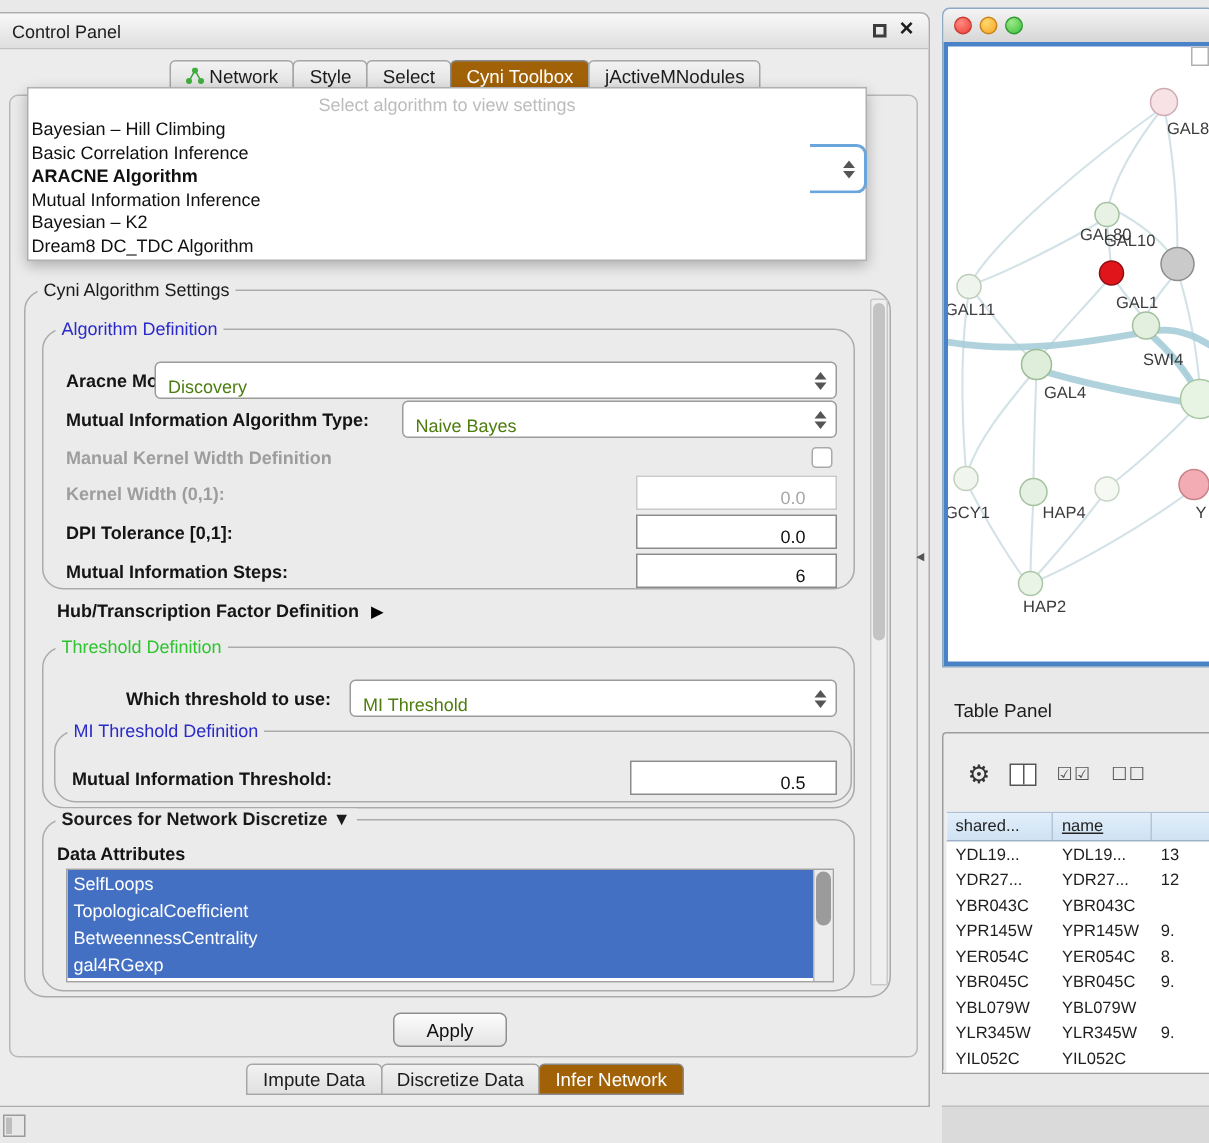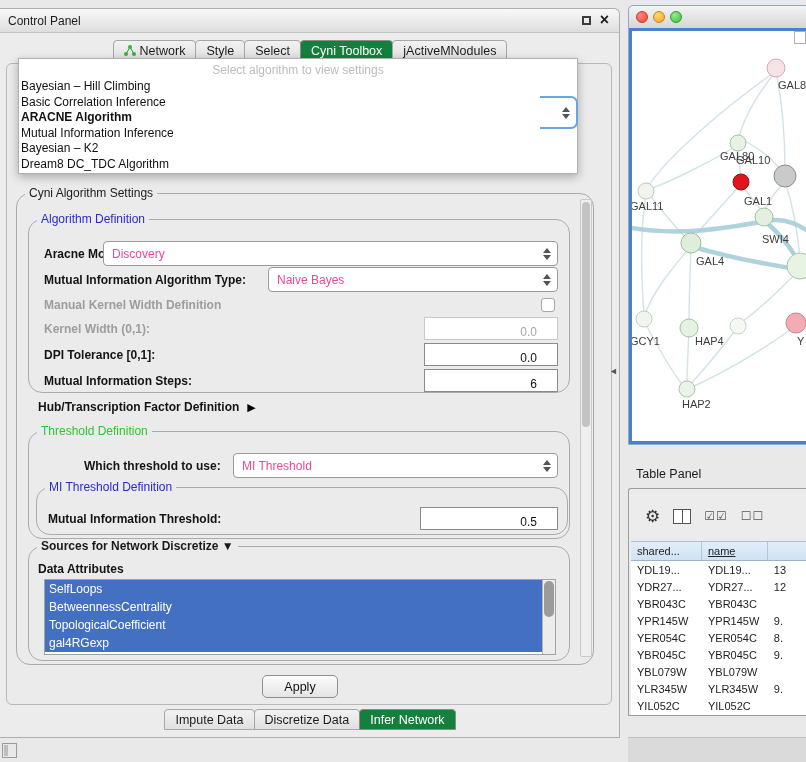--- a/index.html
+++ b/index.html
@@ -10,34 +10,34 @@
   
   #control-window{position:absolute;left:0;top:8px;width:620px;height:730px;background:#ececec;border:1px solid #adadad;border-left:none;border-radius:0 6px 0 0}
   .cw-titlebar{position:absolute;left:0;top:0;right:0;height:24px;background:linear-gradient(#f8f8f8,#dedede);border-bottom:1px solid #c2c2c2;border-radius:0 6px 0 0}
   .cw-title{position:absolute;left:8px;top:5px;font-size:12px;color:#1c1c1c}
   .win-btns{position:absolute;right:10px;top:5px;display:flex;gap:9px;align-items:center}
   .float-btn{width:9px;height:9px;border:2px solid #3c3c3c;display:inline-block}
   .close-btn{font-size:16px;font-weight:bold;color:#1c1c1c;line-height:12px}
 
   .tabbar{position:absolute;left:0;top:30px;right:0;height:22px;display:flex;justify-content:center;align-items:flex-end}
   .tab{height:21px;padding:0 10px;display:flex;align-items:center;gap:4px;font-size:12.5px;color:#1c1c1c;background:linear-gradient(#f2f2f2,#e0e0e0);border:1px solid #a6a6a6;margin-right:-1px;border-radius:4px 4px 0 0;white-space:nowrap}
-  .tab.selected{background:#15803d;color:#fff;border-color:#8a8a8a}
+  .tab.selected{background:#a16207;color:#fff;border-color:#8a8a8a}
   .bottom-tabbar{position:absolute;left:0;top:700px;right:0;display:flex;justify-content:center}
 
   .content-panel{position:absolute;left:6px;top:54px;width:606px;height:642px;border:1px solid #b8b8b8;border-radius:6px;background:#ebebeb}
 
   .group{position:absolute;border:1px solid #ababab;border-radius:14px}
   .group-title{position:absolute;top:-8px;left:8px;background:#ebebeb;padding:0 4px;font-size:12px;color:#1a1a1a;white-space:nowrap}
   .group-title.blue-t{color:#2a2ac9}
   .group-title.green-t{color:#2fc42f}
   .group-title.bold-t{font-weight:bold}
 
   .lbl{position:absolute;font-size:12px;font-weight:bold;color:#141414;white-space:nowrap}
   .lbl.disabled{color:#9d9d9d}
-  .combo{position:absolute;background:#fff;border:1px solid #9b9b9b;border-radius:4px;font-size:12px;color:#ec4899;display:flex;align-items:center;padding-left:8px}
+  .combo{position:absolute;background:#fff;border:1px solid #9b9b9b;border-radius:4px;font-size:12px;color:#4d7c0f;display:flex;align-items:flex-end;padding-left:8px}
   .arrows{position:absolute;right:6px;top:50%;transform:translateY(-50%);display:flex;flex-direction:column;gap:2px}
   .tri-up{width:0;height:0;border-left:4px solid transparent;border-right:4px solid transparent;border-bottom:5px solid #555}
   .tri-down{width:0;height:0;border-left:4px solid transparent;border-right:4px solid transparent;border-top:5px solid #555}
   .input{position:absolute;background:#fff;border:1px solid #8b8b8b;font-size:12px;color:#111;display:flex;align-items:flex-end;justify-content:flex-end;padding-right:20px}
   .input.disabled{border-color:#c9c9c9;color:#a7a7a7}
   .checkbox{position:absolute;width:14px;height:14px;background:#fff;border:1px solid #a9a9a9;border-radius:3px}
 
   .settings-scroll{position:absolute;left:580px;top:190px;width:12px;height:458px;background:#efefef;border:1px solid #c9c9c9;border-radius:2px}
   .settings-thumb{position:absolute;left:1px;top:2px;width:8px;height:225px;background:#c3c3c3;border-radius:4px}
 
@@ -197,22 +197,22 @@
     <div class="group" style="left:28px;top:537px;width:542px;height:115px">
       <span class="group-title bold-t" style="font-weight:bold">
         <span>Sources for Network Discretize</span>
         <span>▼</span>
       </span>
     </div>
     <span class="lbl" style="left:38px;top:553px">Data Attributes</span>
     <div class="attr-list">
       <div id="attr-items">
           <div class="attr-item">SelfLoops</div>
+          <div class="attr-item">TopologicalCoefficient</div>
           <div class="attr-item">BetweennessCentrality</div>
-          <div class="attr-item">TopologicalCoefficient</div>
           <div class="attr-item">gal4RGexp</div>
         </div>
       <div class="attr-scroll">
           <div class="attr-thumb"></div>
         </div>
     </div>
 
     <div class="btn">Apply</div>
 
     <div class="bottom-tabbar">

